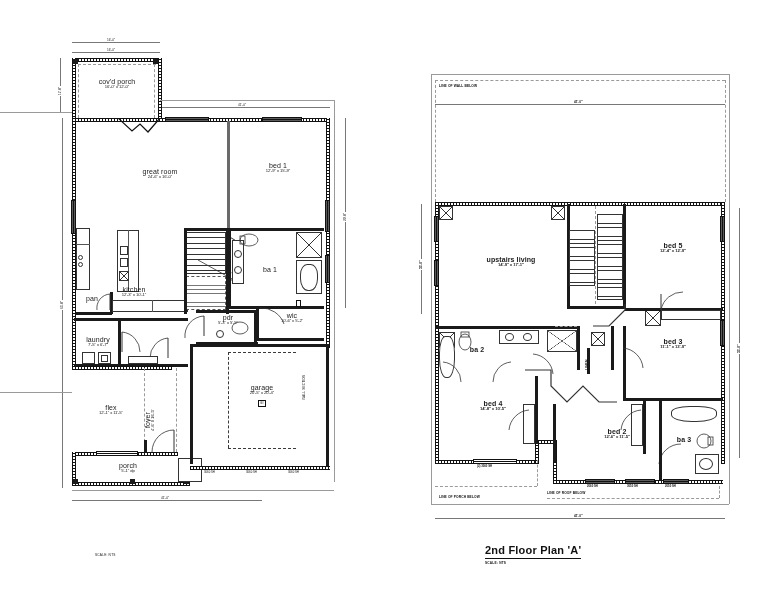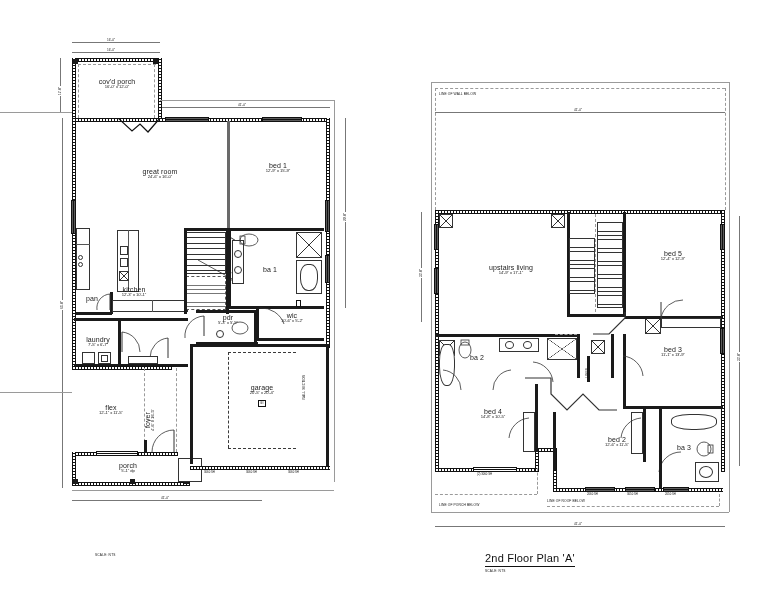--- a/index.html
+++ b/index.html
@@ -304,21 +304,21 @@
 
   <div class="hair hairV" style="left:334px;top:100px;height:382px;"></div>
   <div class="hair hairH" style="left:160px;top:100px;width:175px;"></div>
   <div class="hair hairH" style="left:0px;top:112px;width:72px;"></div>
   <div class="hair hairH" style="left:0px;top:392px;width:72px;"></div>
   <div class="hair hairH" style="left:72px;top:490px;width:262px;"></div>
 
   <div class="subtitle" style="left:95px;top:553px;">SCALE: NTS</div>
 </div>
 
-<div class="plan" style="left:395px;top:16px;width:382px;height:520px;">
+<div class="plan" style="left:395px;top:8px;width:382px;height:520px;font-weight:bold;">
 
   <div class="dash-h" style="left:40px;top:72px;width:290px;"></div>
   <div class="dash-v" style="left:40px;top:72px;height:122px;"></div>
   <div class="dash-v" style="left:330px;top:72px;height:122px;"></div>
   <div class="tiny" style="left:44px;top:76px;">LINE OF WALL BELOW</div>
 
   <div class="hair hairH" style="left:36px;top:66px;width:298px;"></div>
   <div class="hair hairV" style="left:36px;top:66px;height:430px;"></div>
   <div class="hair hairV" style="left:334px;top:66px;height:430px;"></div>
   <div class="hair hairH" style="left:36px;top:496px;width:298px;"></div>

